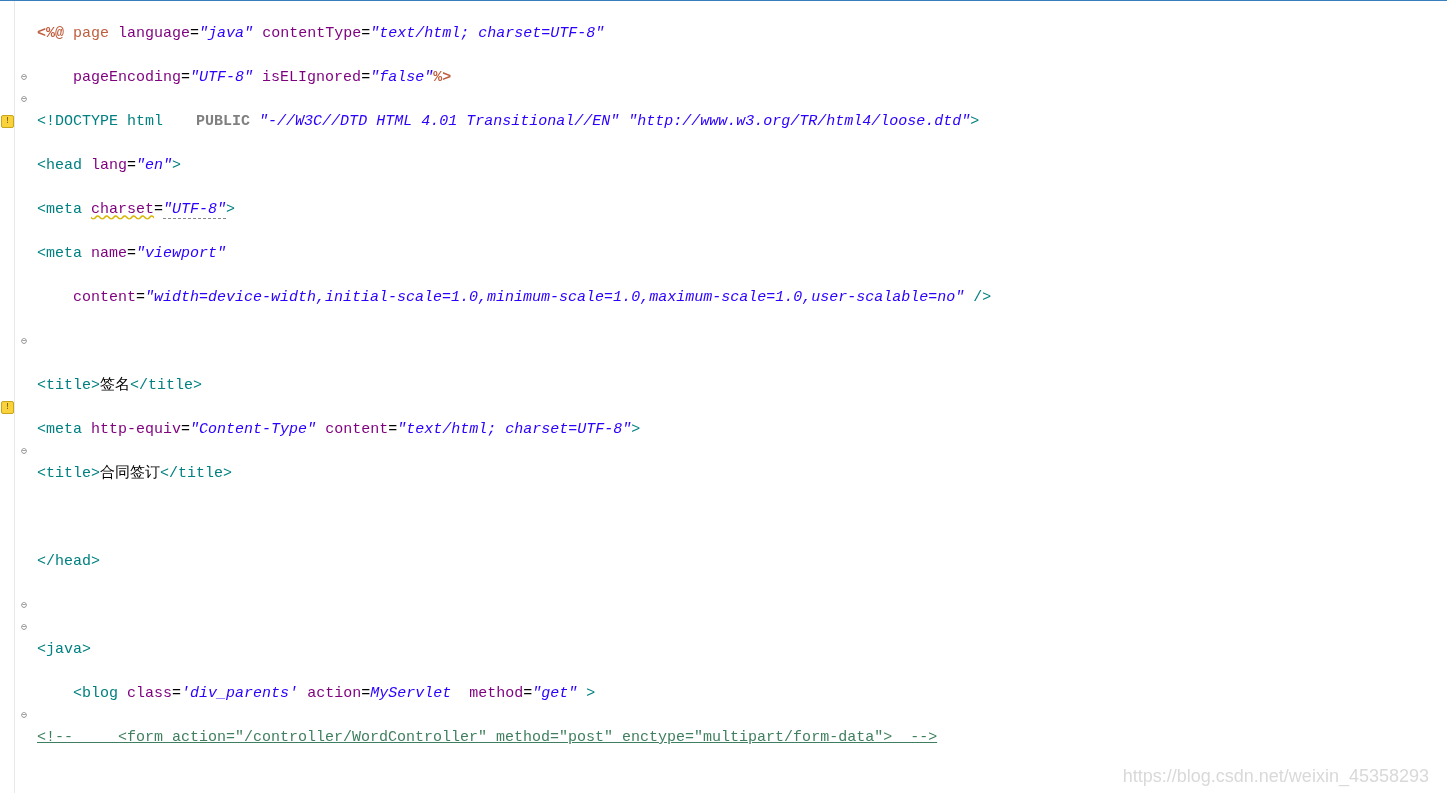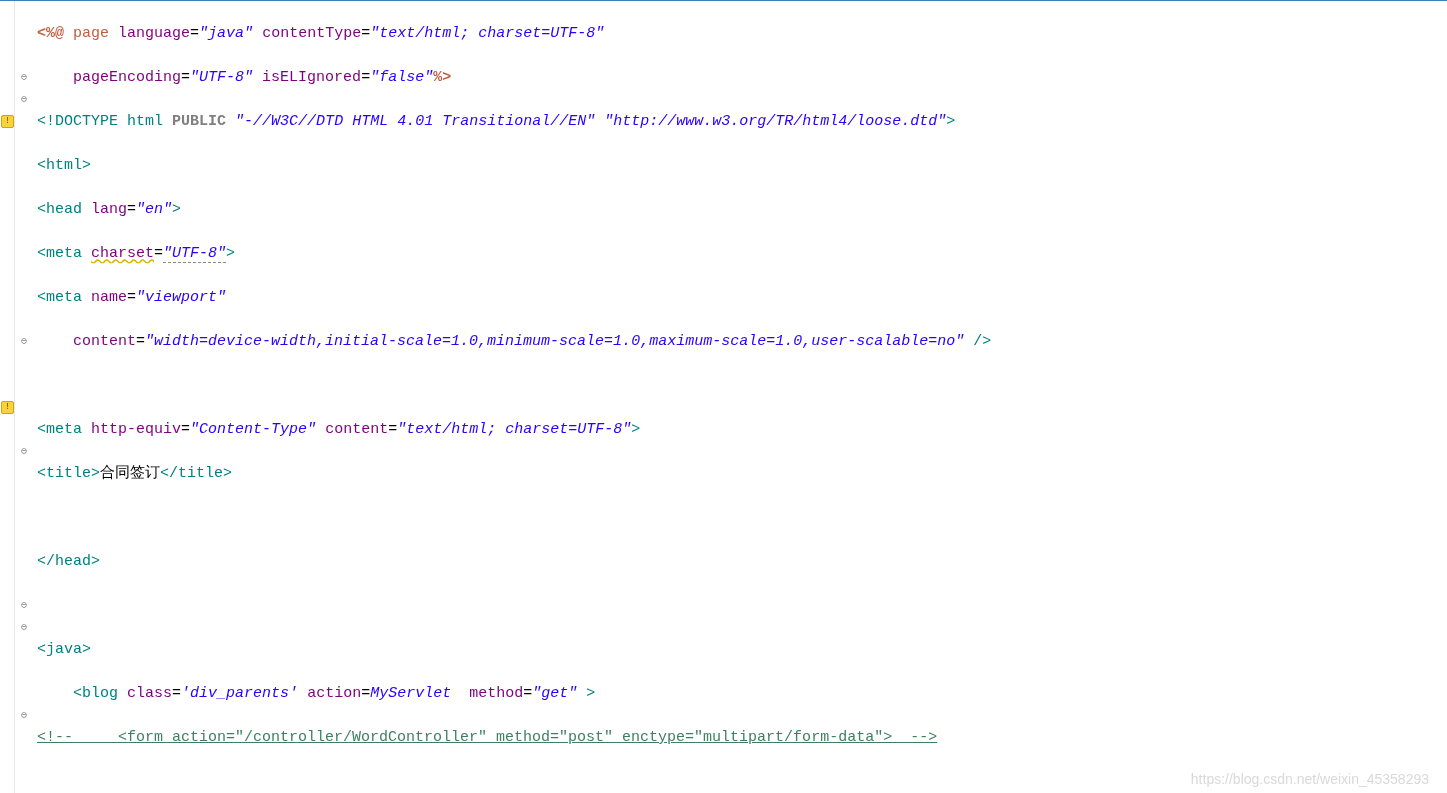--- a/index.html
+++ b/index.html
@@ -66,34 +66,34 @@
     line-height: 11px;
     text-align: center;
     color: #6b5200;
   }
   
   .tag   { color: #008080; }     
   .attr  { color: #7f007f; }     
   .val   { color: #2a00ff; font-style: italic; }  
   .jsp   { color: #bf5f3f; }
   .doctype { color: #008080; }
-  .kwgray { color: #808080; font-weight: bold; }
+  .kwgray { color: #808080; font-weight: bold; margin-left: 24px; }
   .str   { color: #2a00ff; font-style: italic;}
   .txt   { color: #000; }
   .cmt   { color: #3f7f5f; text-decoration: underline; }
   .jspdelim { color: #bf5f3f; font-weight: bold;}
   .underline-warn { text-decoration: underline wavy #d8b400; }
   .underline-dash { border-bottom: 1px dashed #888; }
   .watermark {
     position: fixed;
     right: 18px;
     bottom: 6px;
     color: #d9d9d9;
     font-family: Arial, sans-serif;
-    font-size: 14px;
+    font-size: 18px;
     pointer-events: none;
   }
 </style>
 </head>
 <body>
 
 <div class="editor">
   <div class="gutter">
     <div class="warn-mark" style="top:114px;">!</div>
     <div class="warn-mark" style="top:400px;">!</div>
@@ -104,26 +104,26 @@
     <div class="fold-mark" style="top:335px;">⊖</div>
     <div class="fold-mark" style="top:445px;">⊖</div>
     <div class="fold-mark" style="top:599px;">⊖</div>
     <div class="fold-mark" style="top:621px;">⊖</div>
     <div class="fold-mark" style="top:709px;">⊖</div>
   </div>
   <div class="code-area">
 <div class="line"><span class="jspdelim">&lt;%@</span> <span class="jsp">page</span> <span class="attr">language</span><span class="txt">=</span><span class="val">"java"</span> <span class="attr">contentType</span><span class="txt">=</span><span class="val">"text/html; charset=UTF-8"</span></div>
 <div class="line">    <span class="attr">pageEncoding</span><span class="txt">=</span><span class="val">"UTF-8"</span> <span class="attr">isELIgnored</span><span class="txt">=</span><span class="val">"false"</span><span class="jspdelim">%&gt;</span></div>
 <div class="line"><span class="doctype">&lt;!</span><span class="tag">DOCTYPE</span> <span class="tag">html</span> <span class="kwgray">PUBLIC</span> <span class="str">"-//W3C//DTD HTML 4.01 Transitional//EN"</span> <span class="str">"http://www.w3.org/TR/html4/loose.dtd"</span><span class="tag">&gt;</span></div>
-<div class="line"><span class="tag">&lt;</span><span class="tag">html</span><span class="tag">&gt;</span></div>
 <div class="line"><span class="tag">&lt;</span><span class="tag">head</span> <span class="attr">lang</span><span class="txt">=</span><span class="val">"en"</span><span class="tag">&gt;</span></div>
 <div class="line"><span class="tag">&lt;</span><span class="tag">meta</span> <span class="attr underline-warn">charset</span><span class="txt">=</span><span class="val underline-dash">"UTF-8"</span><span class="tag">&gt;</span></div>
 <div class="line"><span class="tag">&lt;</span><span class="tag">meta</span> <span class="attr">name</span><span class="txt">=</span><span class="val">"viewport"</span></div>
 <div class="line">    <span class="attr">content</span><span class="txt">=</span><span class="val">"width=device-width,initial-scale=1.0,minimum-scale=1.0,maximum-scale=1.0,user-scalable=no"</span> <span class="tag">/&gt;</span></div>
 <div class="line"></div>
+<div class="line"><span class="tag">&lt;</span><span class="tag">title</span><span class="tag">&gt;</span><span class="txt">签名</span><span class="tag">&lt;/</span><span class="tag">title</span><span class="tag">&gt;</span></div>
 <div class="line"><span class="tag">&lt;</span><span class="tag">meta</span> <span class="attr">http-equiv</span><span class="txt">=</span><span class="val">"Content-Type"</span> <span class="attr">content</span><span class="txt">=</span><span class="val">"text/html; charset=UTF-8"</span><span class="tag">&gt;</span></div>
 <div class="line"><span class="tag">&lt;</span><span class="tag">title</span><span class="tag">&gt;</span><span class="txt">合同签订</span><span class="tag">&lt;/</span><span class="tag">title</span><span class="tag">&gt;</span></div>
 <div class="line"></div>
 <div class="line"><span class="tag">&lt;/</span><span class="tag">head</span><span class="tag">&gt;</span></div>
 <div class="line"></div>
 <div class="line"><span class="tag">&lt;</span><span class="tag">java</span><span class="tag">&gt;</span></div>
 <div class="line">    <span class="tag">&lt;</span><span class="tag">blog</span> <span class="attr">class</span><span class="txt">=</span><span class="val">'div_parents'</span> <span class="attr">action</span><span class="txt">=</span><span class="val">MyServlet</span>  <span class="attr">method</span><span class="txt">=</span><span class="val">"get"</span> <span class="tag">&gt;</span></div>
 <div class="line"><span class="cmt">&lt;!--     &lt;form action="/controller/WordController" method="post" enctype="multipart/form-data"&gt;  --&gt;</span></div>
 
 

